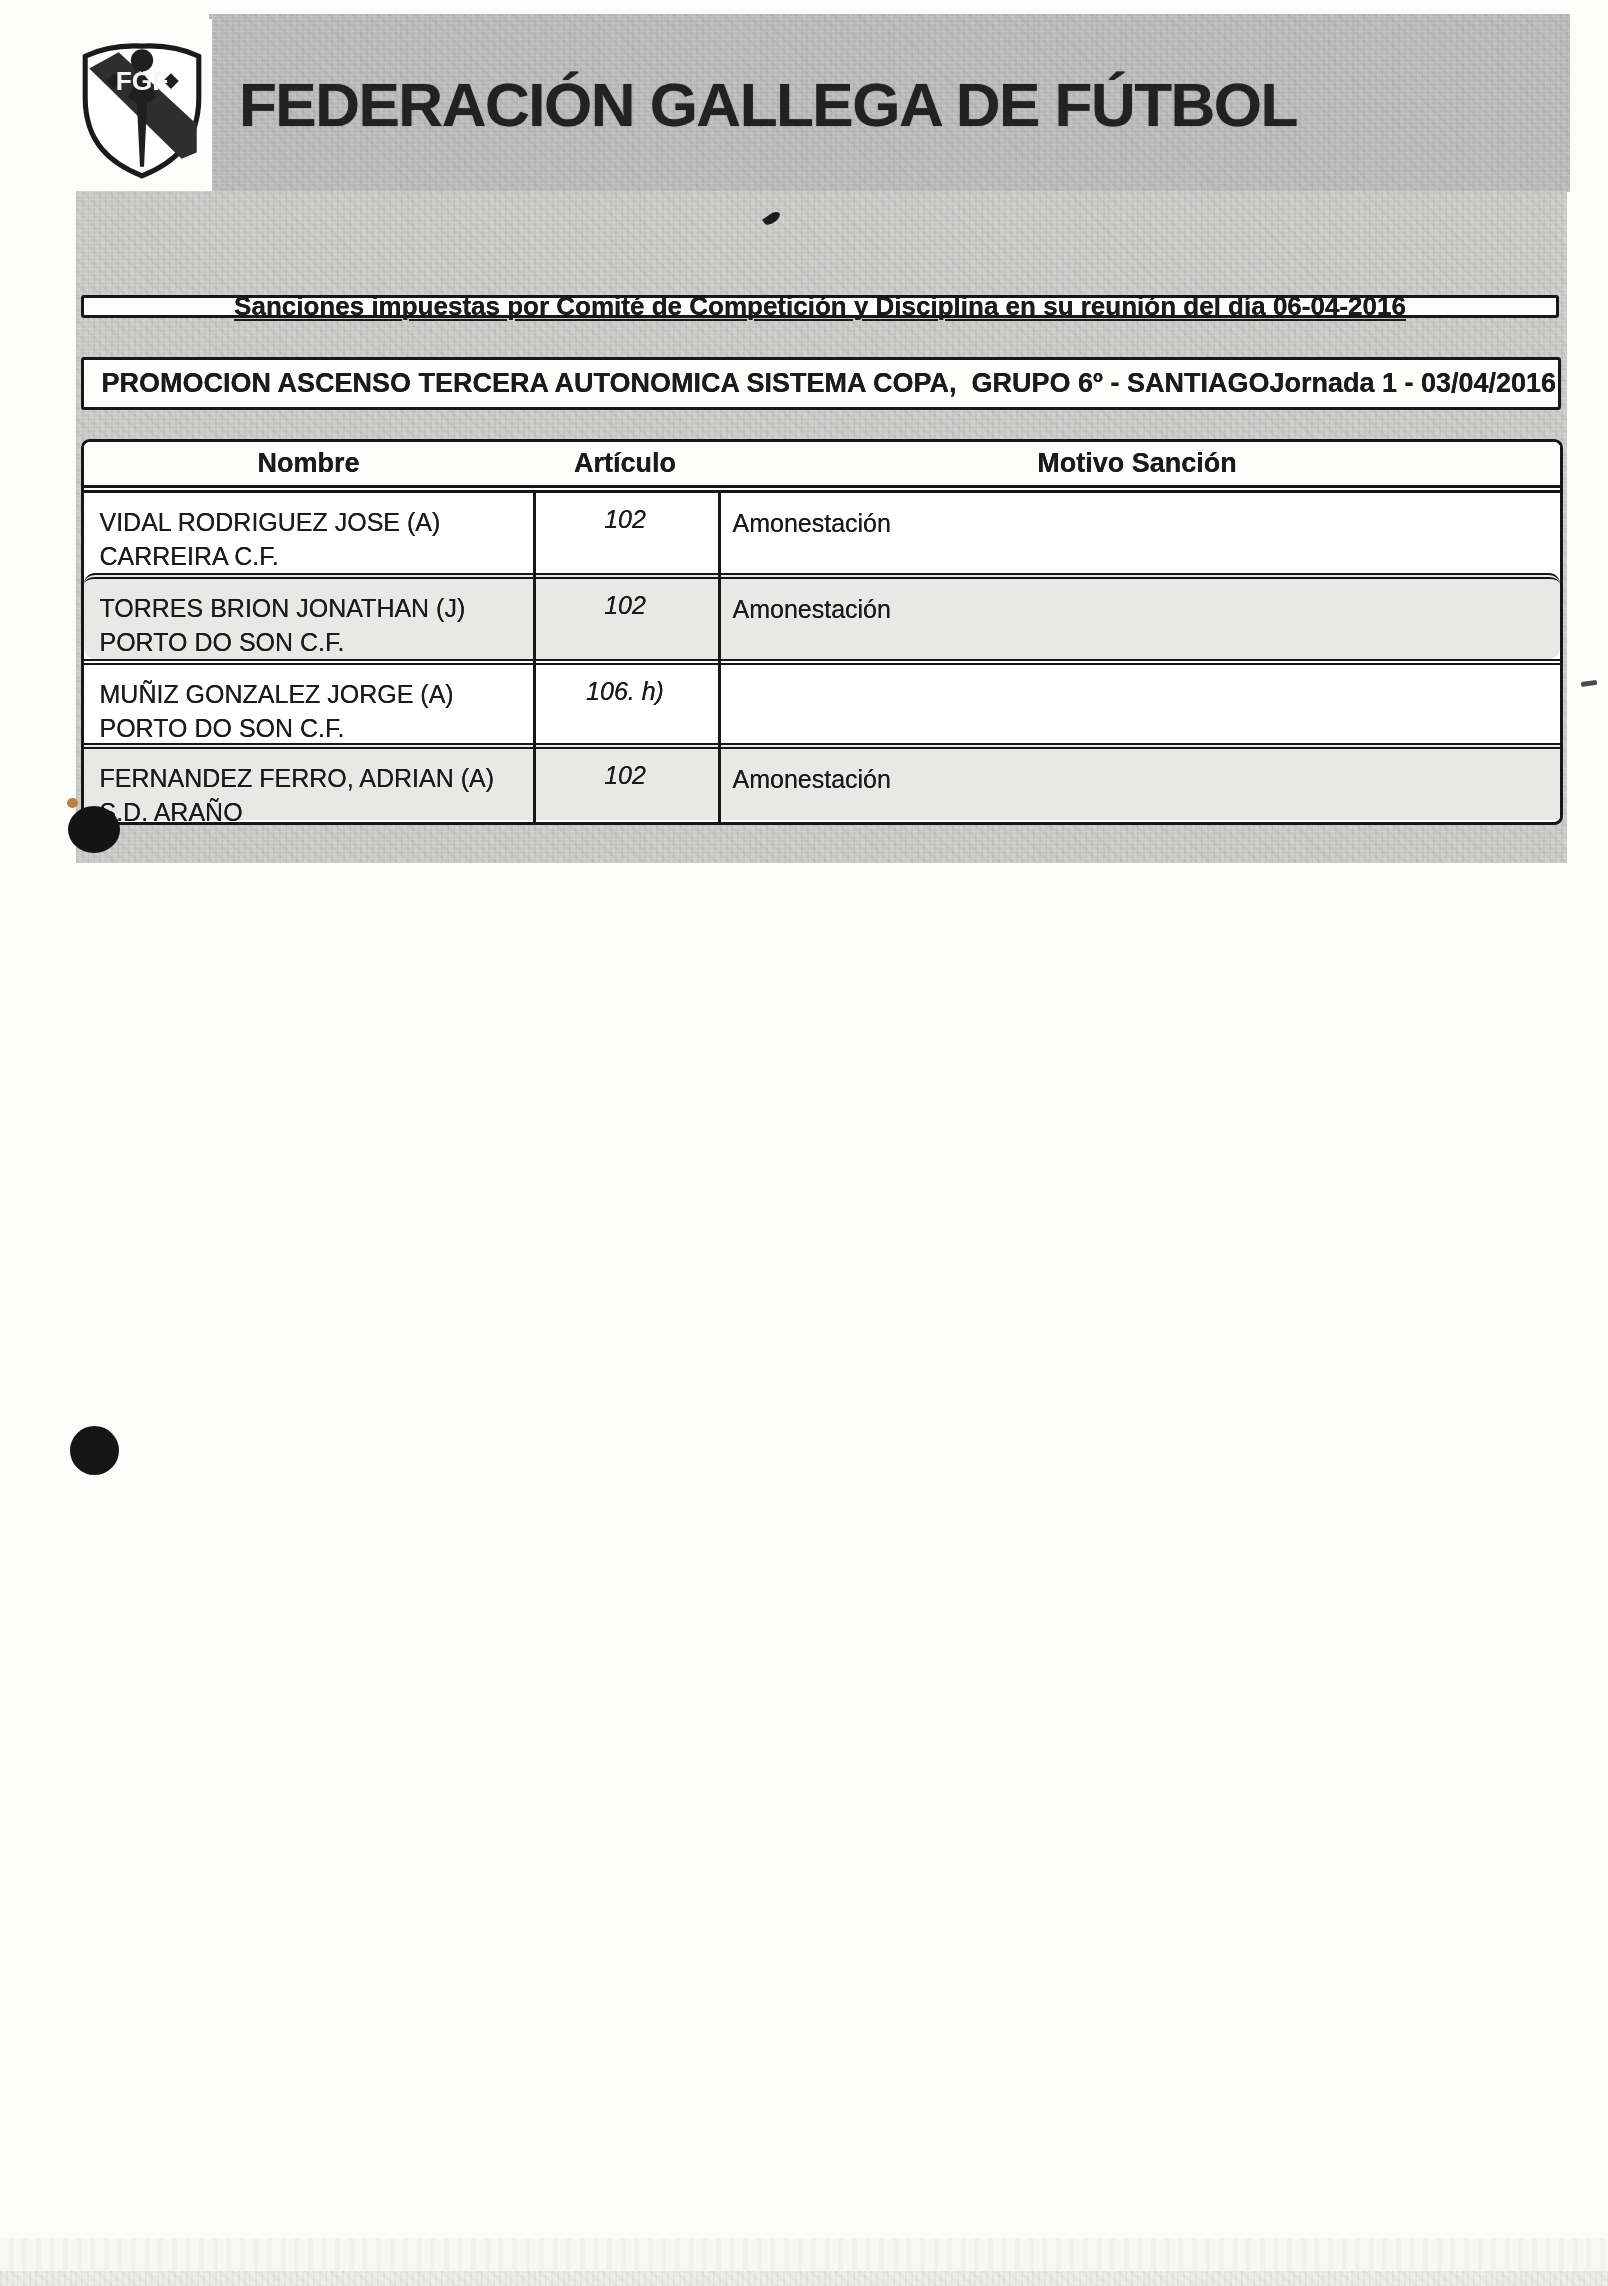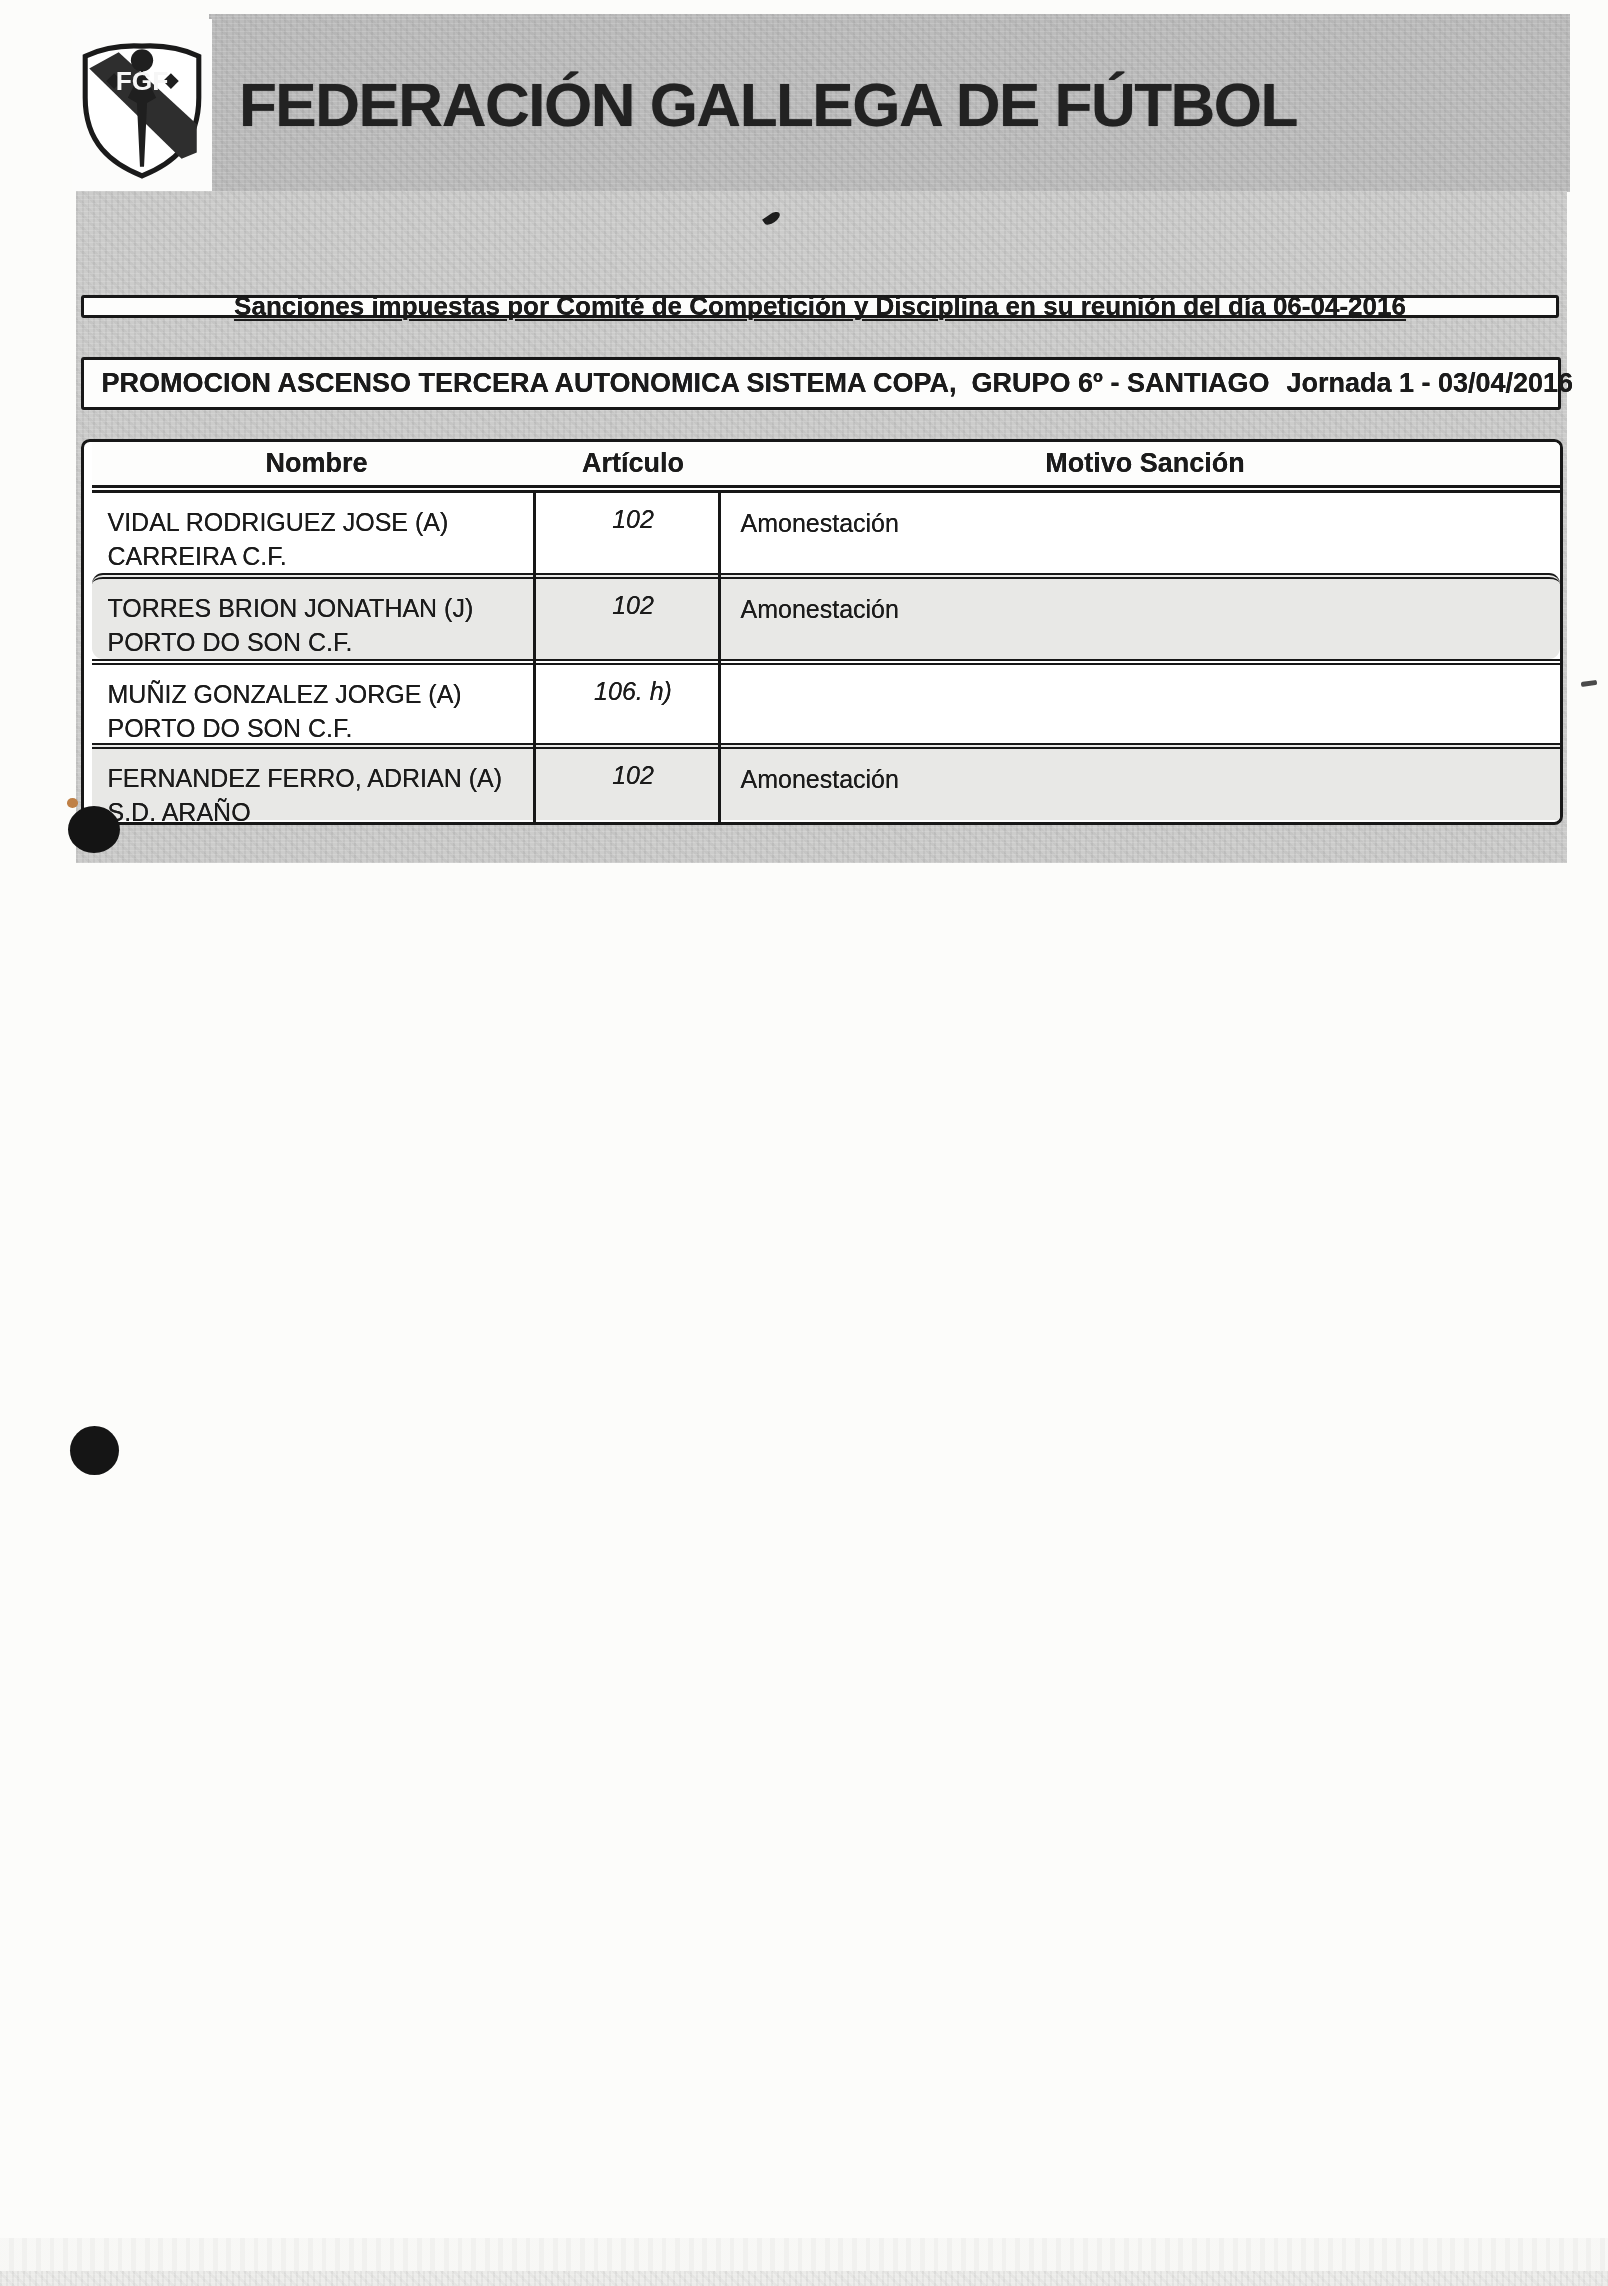--- a/index.html
+++ b/index.html
@@ -44,27 +44,27 @@
   
   .banner{
     position:absolute;left:81px;background:#fdfdfc;border:3.9px solid #171717;border-radius:2.9px;
     box-sizing:border-box;display:flex;align-items:center;
   }
   #banner-sanctions{top:295px;width:1478px;height:23px;justify-content:center;}
   #banner-sanctions .t{
     font-size:26px;font-weight:bold;text-decoration:underline;text-underline-offset:3.9px;
     text-decoration-thickness:2.4px;text-shadow:0 0 0.6px #111;
   }
-  #banner-competition{top:357px;width:1480px;height:53px;justify-content:space-between;padding:0 17.5px;gap:17px;}
+  #banner-competition{top:357px;width:1480px;height:53px;justify-content:space-between;padding:0 17.5px;}
   #banner-competition .t{font-size:27px;font-weight:bold;white-space:pre;text-shadow:0 0 0.6px #111;}
 
   
   #sanctions-table{
     position:absolute;left:81px;top:439px;width:1482px;height:386px;box-sizing:border-box;
-    border:3.9px solid #171717;border-radius:8.7px;background:#fff;overflow:hidden;padding-left:8px;
+    border:3.9px solid #171717;border-radius:8.7px;background:#fff;overflow:hidden;
   }
   .thead{
     height:51px;box-sizing:border-box;border-bottom:8.7px double #171717;background:#fdfdfc;
     display:grid;grid-template-columns:449px 184px 840px;align-items:center;
   }
   .thead .h{font-size:27px;font-weight:bold;text-align:center;text-shadow:0 0 0.6px #111;}
   .trow{
     box-sizing:border-box;display:grid;grid-template-columns:449px 184px 840px;
   }
   .trow.sep{border-top:6.8px double #171717;}

